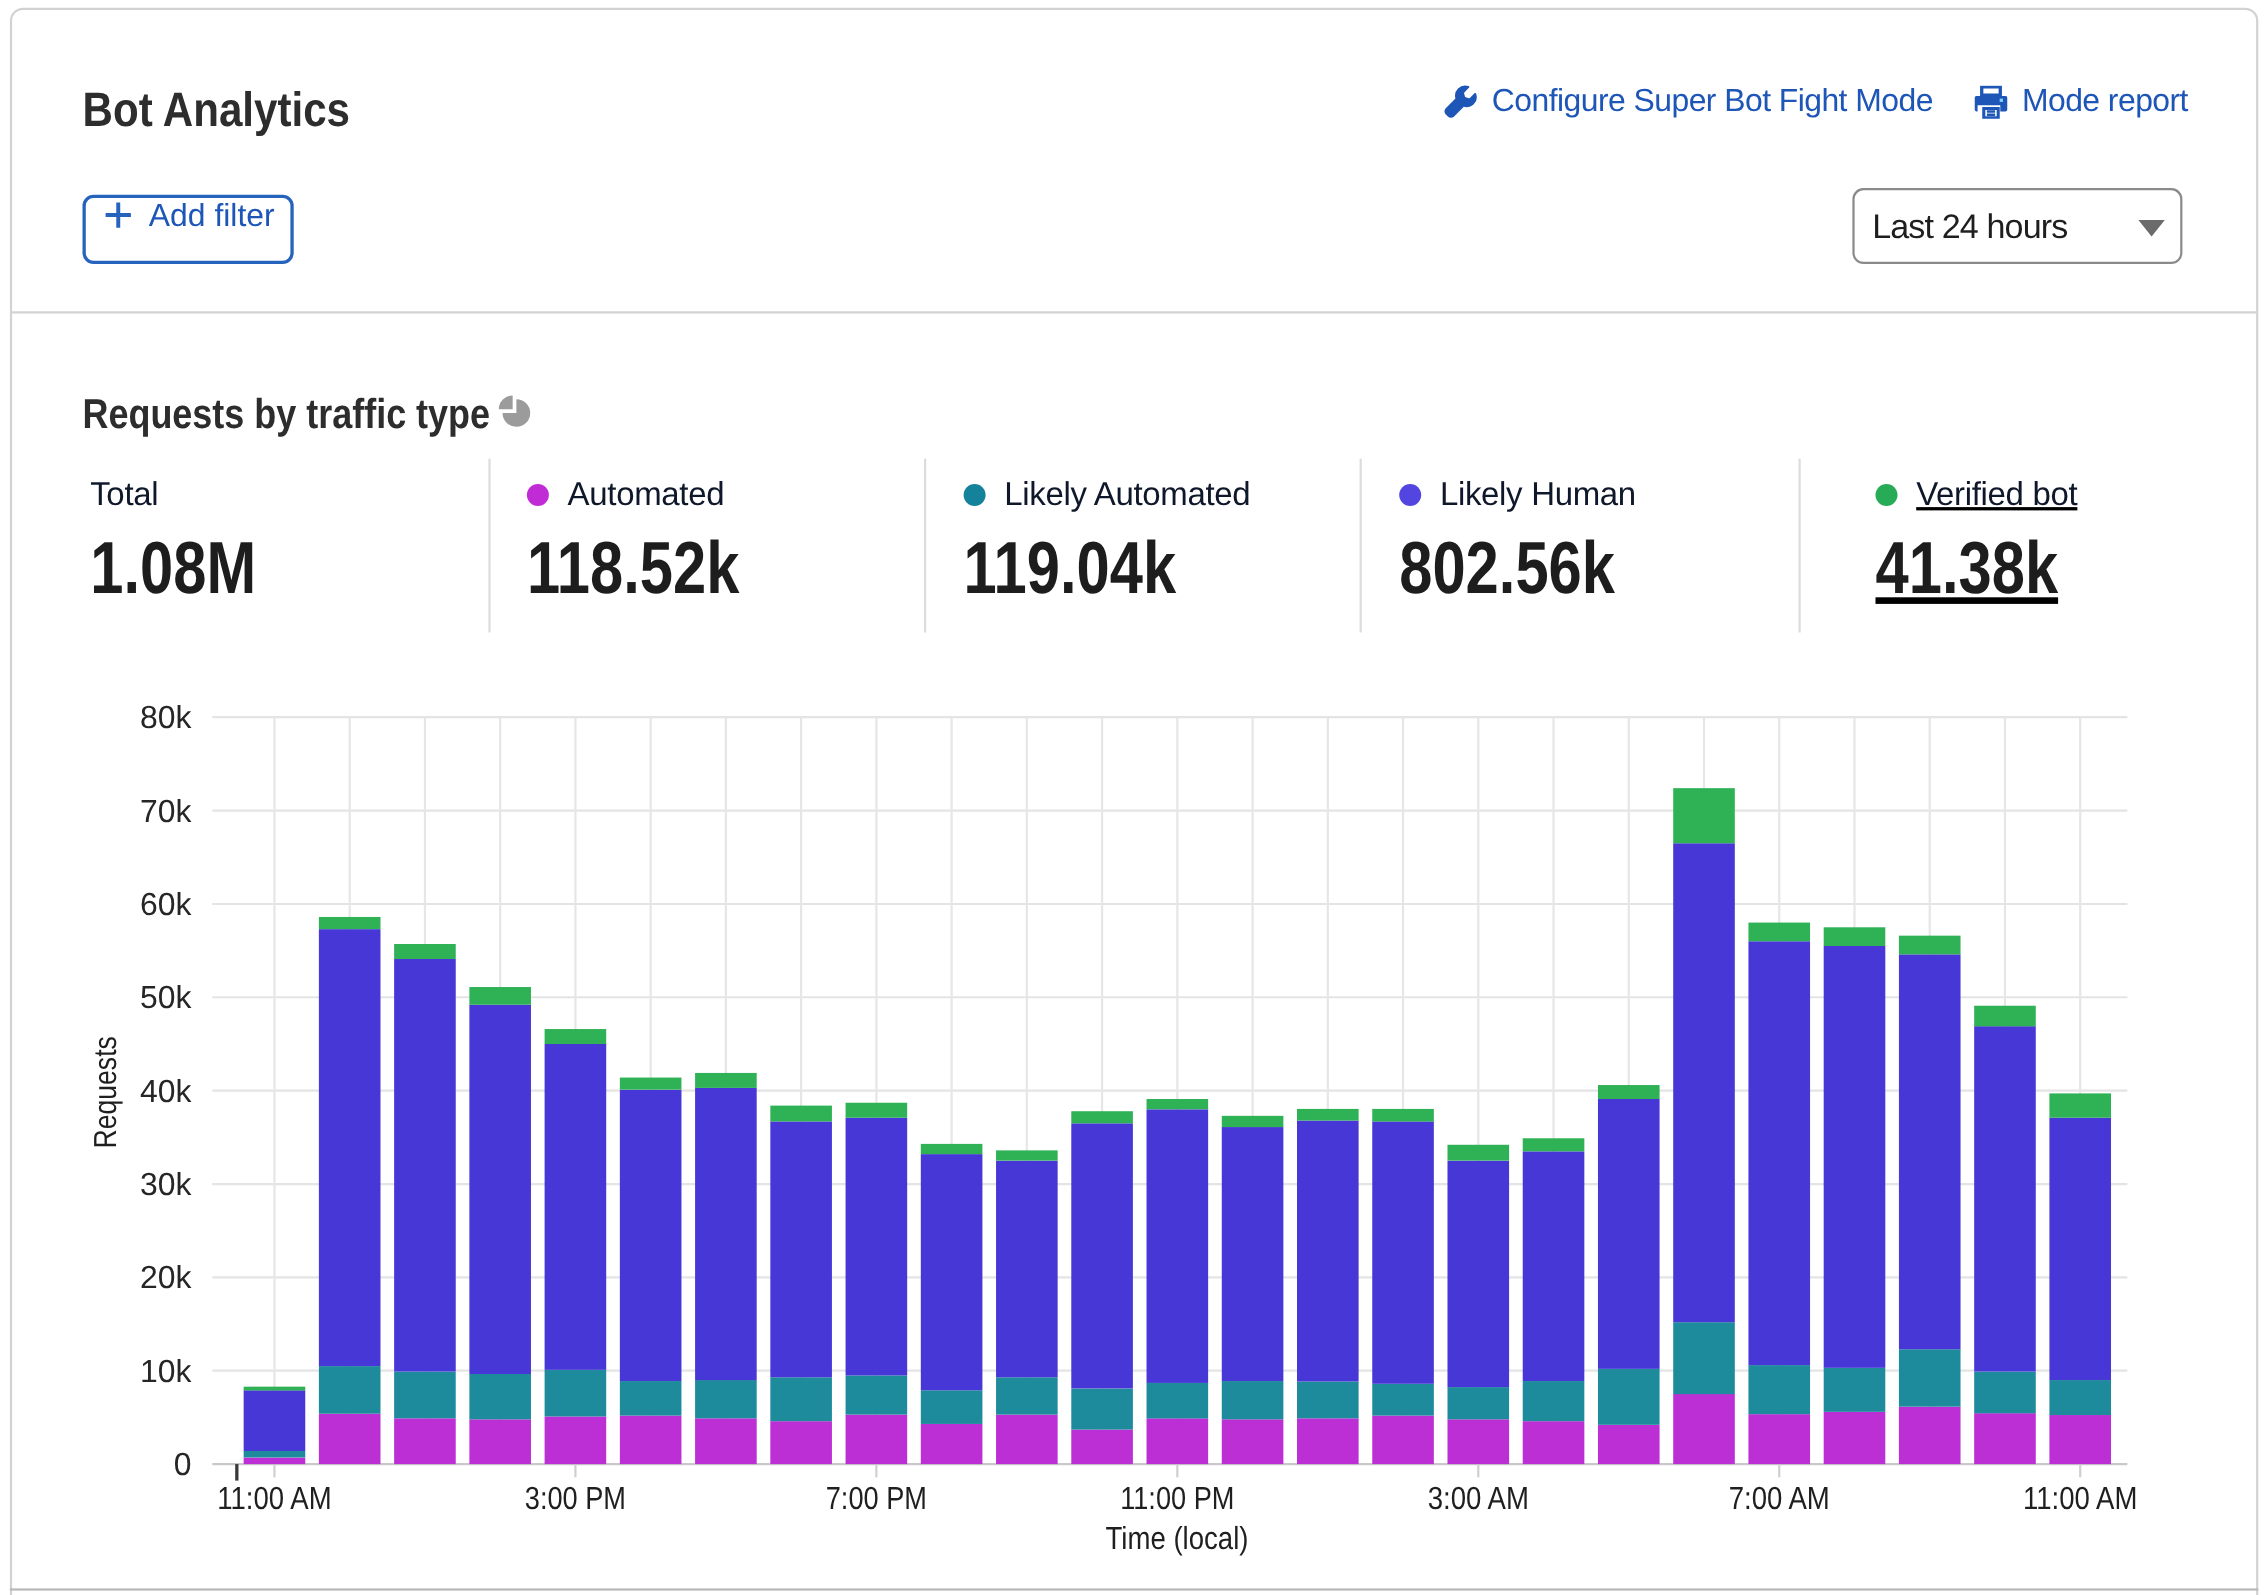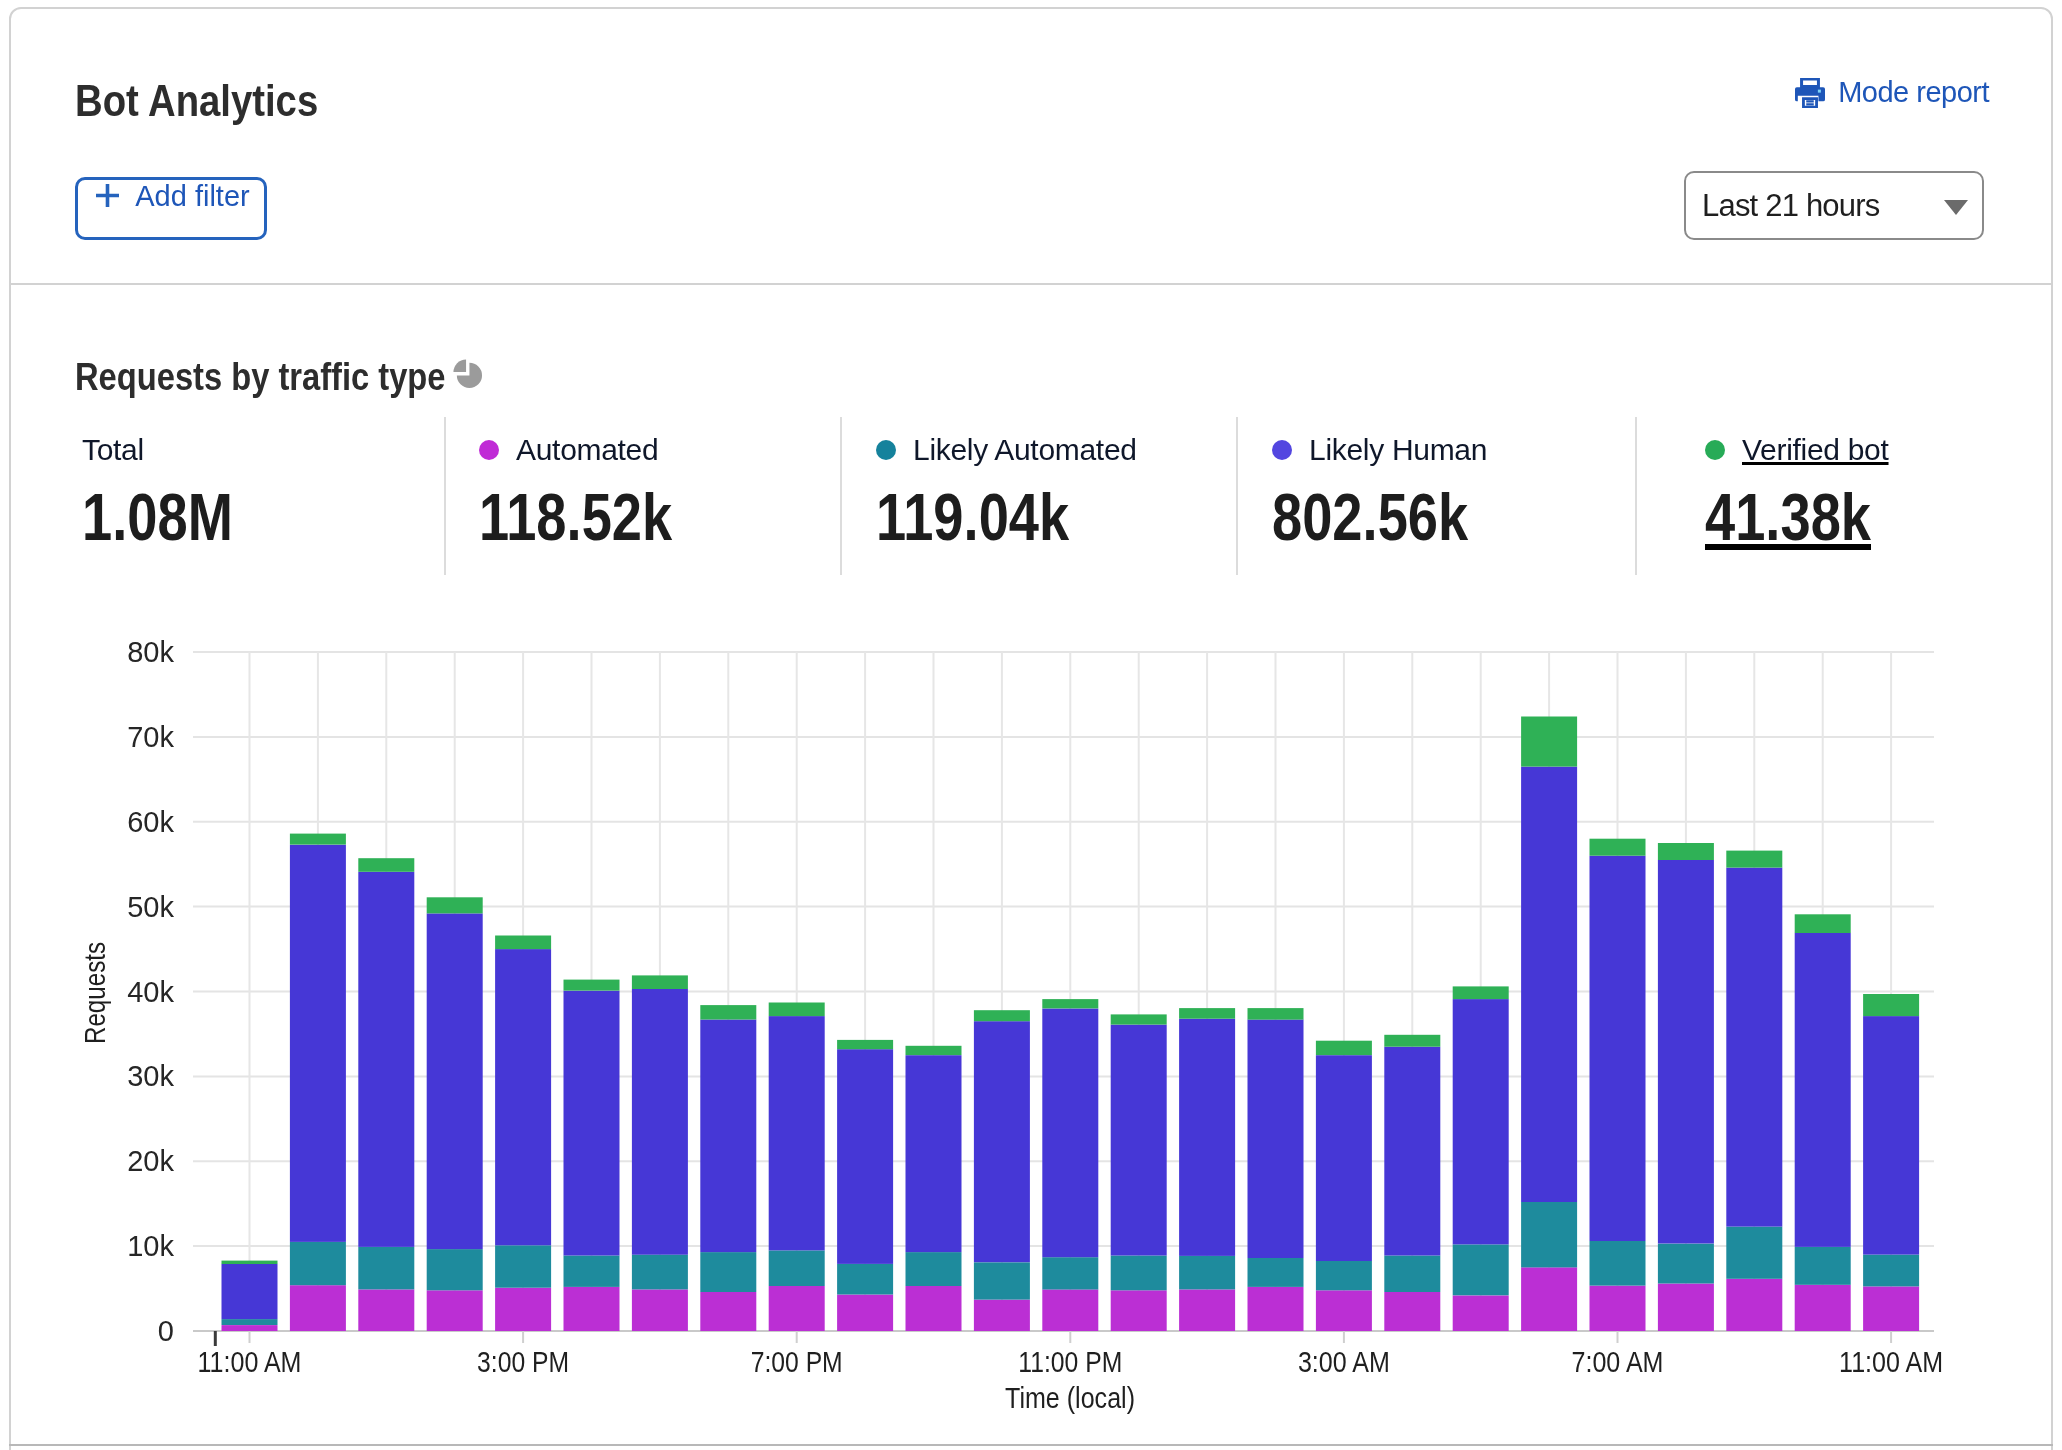--- a/index.html
+++ b/index.html
@@ -24,40 +24,46 @@
   .stat .dot{width:20px;height:20px;border-radius:50%;margin-right:17px;display:inline-block;}
   .stat .val{font-size:67px;font-weight:700;color:#1d1d1d;margin-top:16px;line-height:1;transform:scaleX(0.81);transform-origin:0 0;white-space:nowrap;}
   .vsep{position:absolute;top:417px;height:158px;width:0;border-left:2px solid #dcdcdc;}
 </style>
 </head>
 <body>
 <div class="card"></div>
 <div class="botline"></div>
 <div class="title">Bot Analytics</div>
 <div class="toplinks">
+  <span class="lk">
+    <svg width="31" height="31" viewBox="0 0 24 24" fill="#1e56b8">
+        <path d="M22.7 5.3c-.2-.5-.8-.6-1.2-.2l-3.1 3.1a1 1 0 0 1-1 .25l-1.9-.55a1 1 0 0 1-.68-.68l-.55-1.9a1 1 0 0 1 .25-1L17.6 1.2c.4-.4.3-1-.2-1.2A7.2 7.2 0 0 0 9.9 1.7a7.16 7.16 0 0 0-1.8 7L1.3 15.5a3.1 3.1 0 0 0 0 4.4l1.5 1.5a3.1 3.1 0 0 0 4.4 0l6.8-6.8c2.4.66 5.1.06 7-1.8a7.2 7.2 0 0 0 1.7-7.5z" transform="translate(0.5,1)"></path>
+      </svg>
+    <span>Configure Super Bot Fight Mode</span>
+  </span>
   <span class="sep"></span>
   <span class="lk">
     <svg width="30" height="30" viewBox="0 0 16 16" fill="#1e56b8">
         <path d="M3.5 0.5h9v4h-9z" fill="none" stroke="#1e56b8" stroke-width="1.6"></path>
         <path d="M1 5.5h14a1 1 0 0 1 1 1V12a1 1 0 0 1-1 1h-2.5v-3h-11v3H1a1 1 0 0 1-1-1V6.5a1 1 0 0 1 1-1z" transform="translate(0,-0.6)"></path>
         <rect x="12.2" y="6.2" width="1.6" height="1.6" fill="#7ed4f6"></rect>
         <path d="M4.5 11h7v4.5h-7z" fill="none" stroke="#1e56b8" stroke-width="1.5"></path>
         <path d="M6 12.5h4M6 14h4" stroke="#1e56b8" stroke-width="1.2"></path>
       </svg>
     <span>Mode report</span>
   </span>
 </div>
 <div class="btn">
     <svg width="31" height="31" viewBox="0 0 31 31" style="margin-right:12px;">
       <path d="M15.5 4 V27 M4 15.5 H27" stroke="#2563bd" stroke-width="3.6"></path>
     </svg>
     <span>Add filter</span>
   </div>
 <div class="select">
-    <span class="txt">Last 21 hours</span>
+    <span class="txt">Last 24 hours</span>
     <span class="caret"></span>
   </div>
 <div class="divider"></div>
 <div class="h2">Requests by traffic type</div>
 <div class="pieicon"><svg width="31" height="31" viewBox="0 0 32 32">
       <path d="M18 5 A13 13 0 1 1 5 18 L18 18 Z" fill="#9b9b9b"></path>
       <path d="M1.5 14.5 A13 13 0 0 1 14.5 1.5 L14.5 14.5 Z" fill="#9b9b9b"></path>
     </svg></div>
 <div class="stat" style="left:82px;">
     <div class="lab">Total</div>

